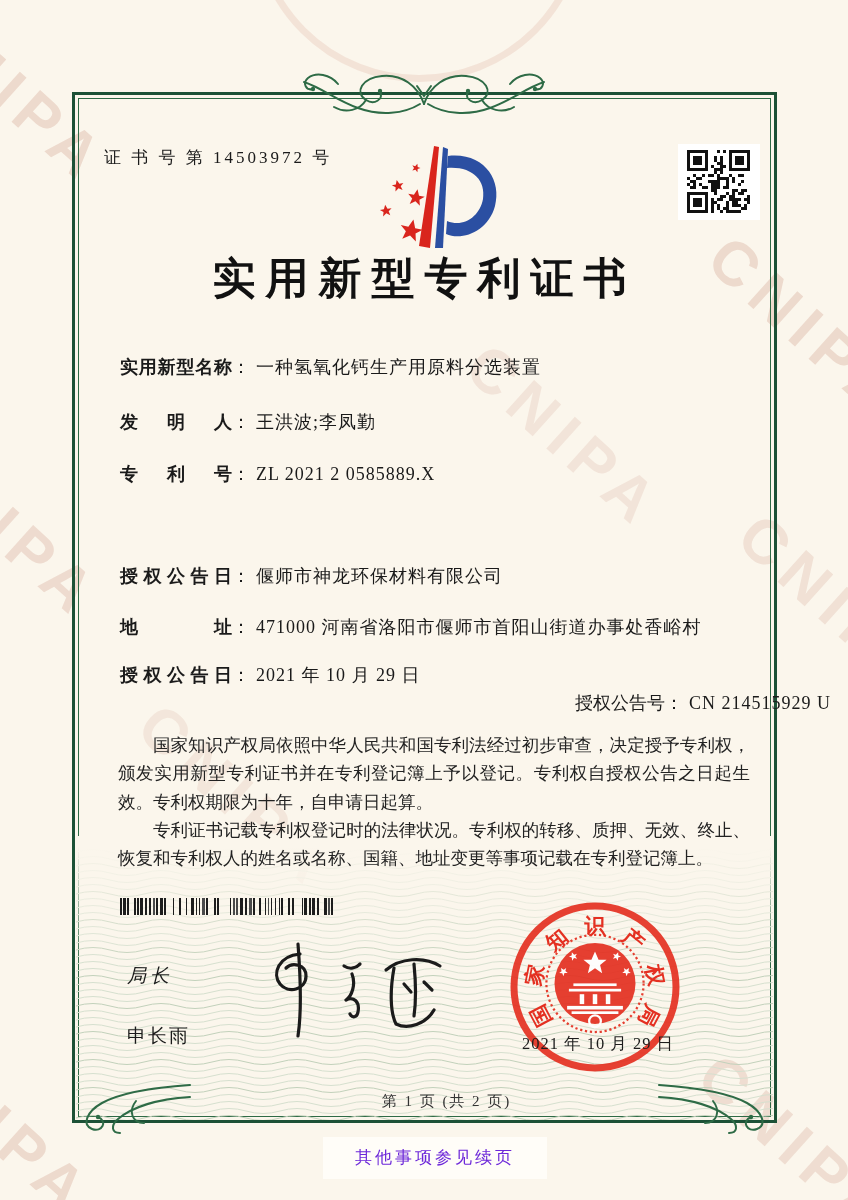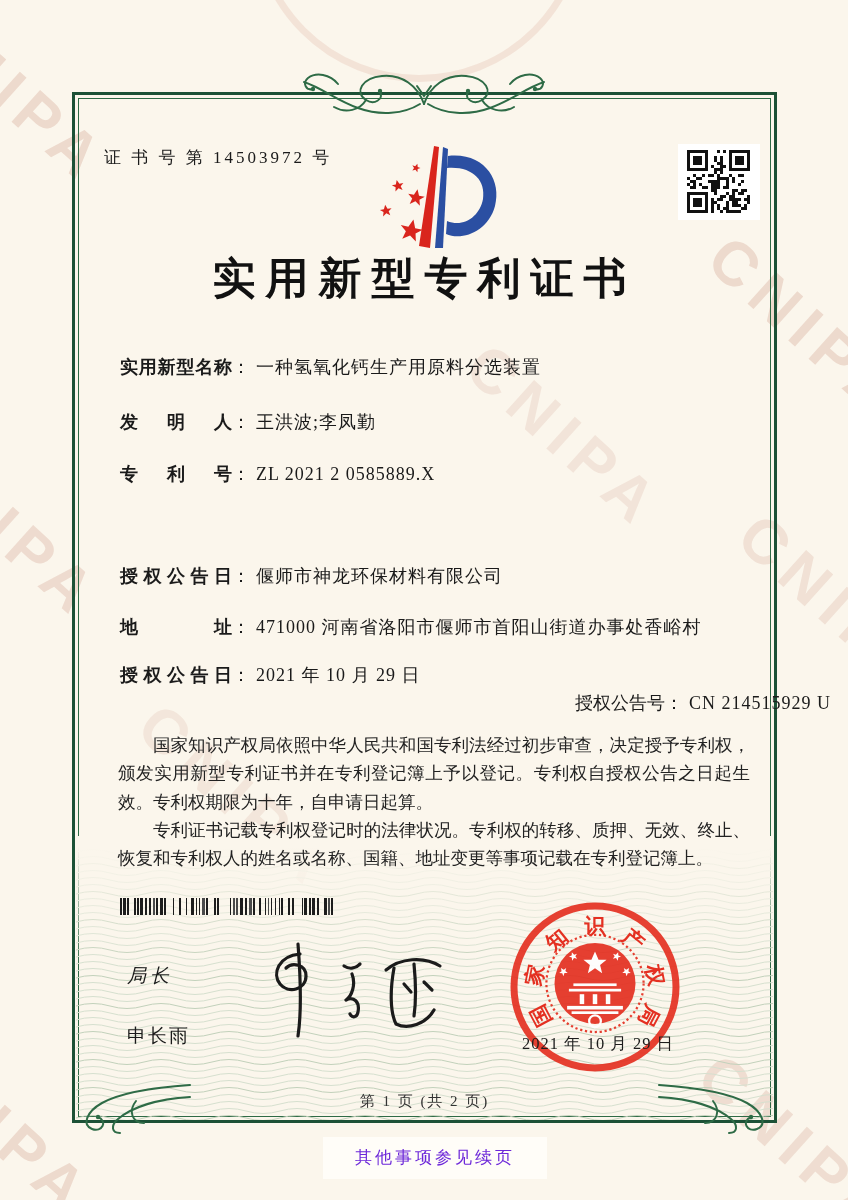--- a/index.html
+++ b/index.html
@@ -44,21 +44,21 @@
   .sig-name{position:absolute;left:127px;top:1001px;font-size:19px;letter-spacing:2px;z-index:3;margin-top:22px;}
   #signature{position:absolute;left:248px;top:940px;z-index:3;}
   #seal{position:absolute;left:509px;top:901px;width:172px;height:172px;z-index:2;}
   #seal svg.ring{position:absolute;left:0;top:0;}
   #seal svg.emblem{position:absolute;left:32px;top:30px;}
   .seal-ch{position:absolute;width:24px;height:26px;text-align:center;font-size:21px;font-weight:bold;
       color:#e43021;font-family:"Liberation Serif",serif;}
   .seal-date{position:absolute;left:513px;top:1033px;width:170px;text-align:center;z-index:3;
       font-size:16.5px;letter-spacing:1px;color:#1d1d1d;}
   .page-info{position:absolute;left:72px;top:1092px;width:705px;text-align:center;z-index:2;
-      font-size:15px;letter-spacing:2px;color:#333;}
+      font-size:15px;letter-spacing:2px;color:#333;padding-left:22px;}
   .note-box{position:absolute;left:323px;top:1137px;width:224px;height:42px;background:#fffdf8;z-index:2;
       text-align:center;line-height:42px;font-size:17px;letter-spacing:3px;color:#6d28d9;}
 </style>
 </head>
 <body>
 
 <div id="page">
 
   <div id="wm-layer">
       <span class="wm" style="left: -55px; top: -15px; color: rgba(206, 152, 132, 0.3);">CNIPA</span>

